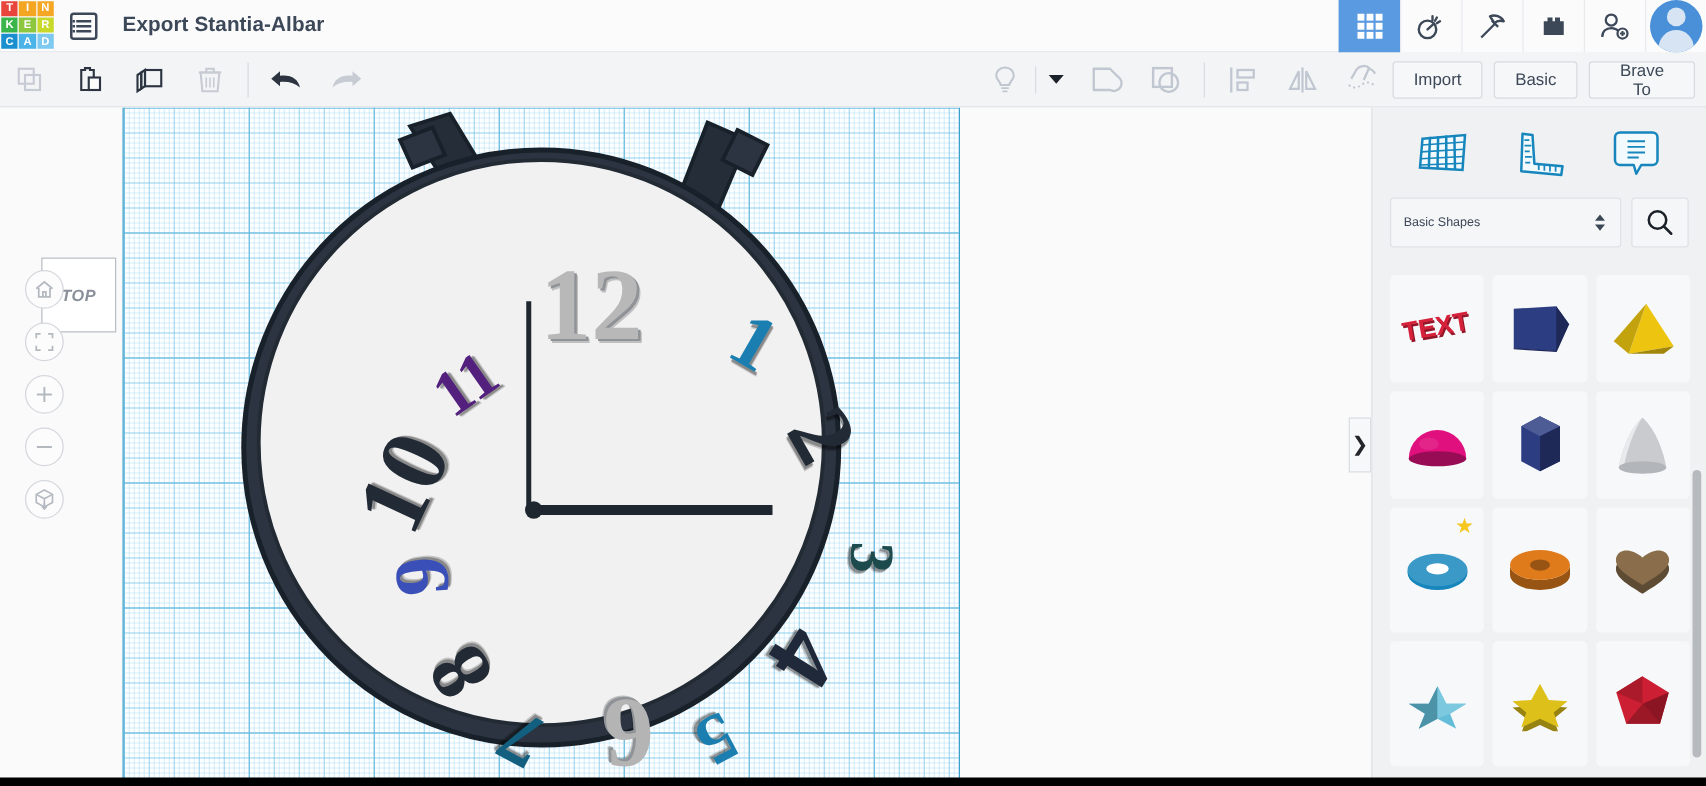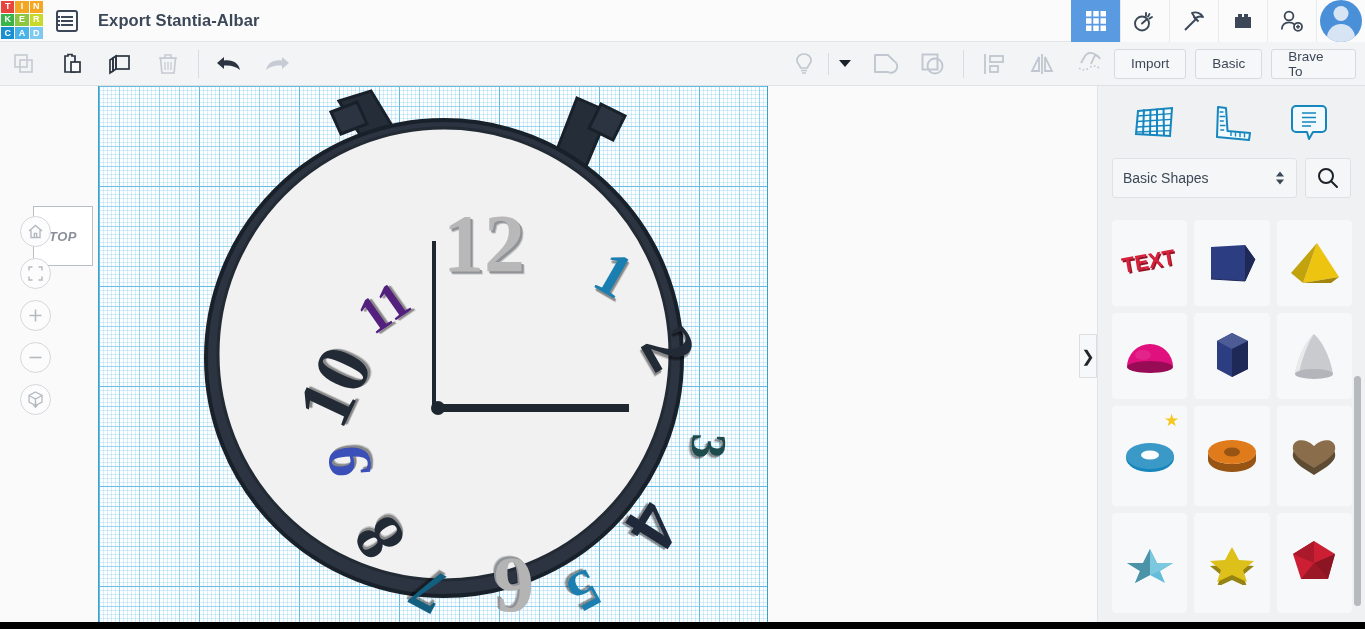--- a/index.html
+++ b/index.html
@@ -64,21 +64,21 @@
   }
   .avatar::after {
     content: ""; position: absolute; left: 50%; top: 24px; transform: translateX(-50%);
     width: 28px; height: 22px; border-radius: 14px 14px 0 0; background: #d6e4f3;
   }
 
   
   .toolbar2 {
     position: absolute; left: 0; top: 42px; width: 1365px; height: 44px;
     background: #f3f4f6; border-bottom: 1px solid #dfe1e5;
-    display: flex; align-items: center;
+    display: flex; align-items: center; text-align: center;
   }
   .t2group { display: flex; align-items: center; height: 44px; }
   .t2btn {
     width: 48px; height: 44px; display: flex; align-items: center; justify-content: center;
     background: transparent;
   }
   .vsep { width: 1px; height: 28px; background: #d8dbe0; margin: 0 6px; }
   .spacer-flex { flex: 1; }
   .act-btn {
     height: 30px; padding: 0 16px; margin-right: 9px;
@@ -117,39 +117,39 @@
     display: flex; align-items: center; justify-content: center;
     font-size: 13px; font-weight: bold; color: #8a9099; letter-spacing: .5px; font-style: italic;
   }
   .navbtn {
     position: absolute; left: 20px; width: 31px; height: 31px; border-radius: 50%;
     border: 1px solid #d4d7dc; background: #fcfcfd;
     display: flex; align-items: center; justify-content: center;
   }
 
   
-  .clock-wrap { position: absolute; left: 98px; top: 0px; width: 670px; height: 543px; margin-left: 11px; }
+  .clock-wrap { position: absolute; left: 98px; top: 0px; width: 670px; height: 543px; }
   .clock-num {
     position: absolute; font-family: "Liberation Serif", serif; font-weight: bold;
     line-height: 1; user-select: none; white-space: nowrap;
   }
 
   
   .rightpanel {
     position: absolute; left: 1097px; top: 86px; width: 268px; height: 543px;
     background: #f0f1f3; border-left: 1px solid #e1e3e6;
   }
   .panel-icons { display: flex; align-items: center; justify-content: space-around;
     padding: 14px 18px 10px 18px; }
   .panel-icon { width: 52px; height: 46px; display: flex; align-items: center; justify-content: center; }
   .panel-search-row { display: flex; gap: 8px; padding: 0 14px; margin-top: 2px; }
   .shape-select {
     flex: 1; height: 40px; background: #f5f6f7; border: 1px solid #dfe1e5; border-radius: 3px;
     display: flex; align-items: center; padding: 0 10px; position: relative;
-    font-size: 14px; color: #3c4858;
+    font-size: 10px; color: #3c4858;
   }
   .sel-arrows { position: absolute; right: 12px; top: 50%; transform: translateY(-50%);
     display: flex; flex-direction: column; gap: 3px; }
   .sel-arrows .up { width: 0; height: 0; border-left: 4px solid transparent;
     border-right: 4px solid transparent; border-bottom: 5px solid #3c4858; }
   .sel-arrows .dn { width: 0; height: 0; border-left: 4px solid transparent;
     border-right: 4px solid transparent; border-top: 5px solid #3c4858; }
   .search-btn {
     width: 46px; height: 40px; background: #f5f6f7; border: 1px solid #dfe1e5; border-radius: 3px;
     display: flex; align-items: center; justify-content: center;

